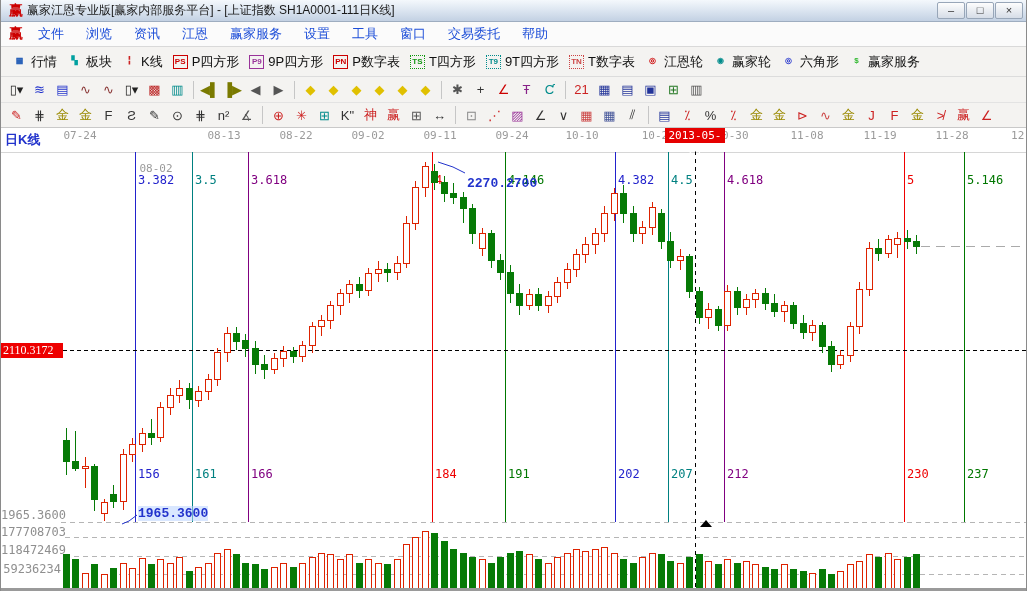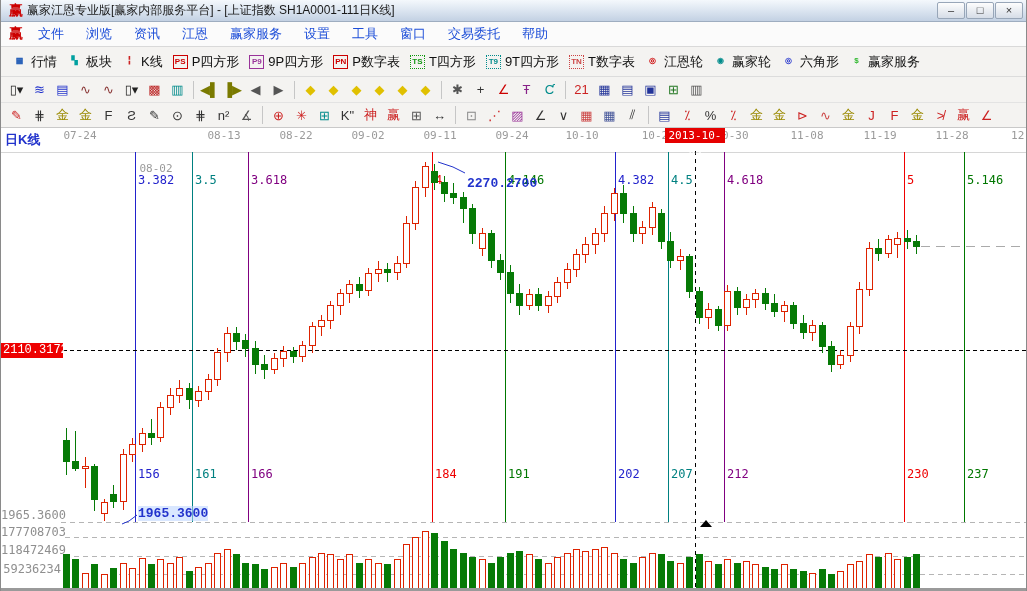--- a/index.html
+++ b/index.html
@@ -32,21 +32,21 @@
   
   .dateaxis{position:absolute;top:128px;left:0;right:0;height:25px;background:#fff;
     border-bottom:1px solid #d6d6d6;text-decoration:underline;}
   .date{position:absolute;top:1px;transform:translateX(-50%);
     font-family:"DejaVu Sans Mono",monospace;font-size:11px;color:#9a9a9a;white-space:nowrap;}
   .datehl{position:absolute;top:0;height:15px;background:#e60000;color:#fff;
     font-family:"DejaVu Sans Mono",monospace;font-size:11px;line-height:15px;text-align:center;z-index:3;}
   .klinelabel{position:absolute;top:131px;left:4px;color:#2233cc;font-size:13px;font-weight:bold;z-index:4;}
   
   .pricetag{position:absolute;left:0;top:343px;width:62px;height:15px;background:#ee0000;color:#fff;
-    font-family:Liberation Mono, monospace;font-size:12px;line-height:15px;padding-left:2px;z-index:5;}
+    font-family:Liberation Serif, serif;font-size:12px;line-height:15px;padding-left:2px;z-index:5;}
   .graylabel{position:absolute;left:0;width:60px;text-align:right;color:#8f8f8f;
     font-family:"DejaVu Sans Mono",monospace;font-size:12px;z-index:5;}
   .anno{position:absolute;color:#2233cc;font-family:Liberation Mono, monospace;
     font-size:13px;font-weight:bold;z-index:5;}
   .anno-low{background:rgba(185,212,255,0.55);}
   #chart-svg{position:absolute;top:143px;left:0;z-index:2;}
   .bottomedge{position:absolute;left:0;right:0;bottom:0;height:3px;background:#9a9a9a;z-index:6;}
 </style>
 </head>
 <body>
@@ -224,21 +224,21 @@
       <span class="date" style="left: 367px;">09-02</span>
       <span class="date" style="left: 439px;">09-11</span>
       <span class="date" style="left: 511px;">09-24</span>
       <span class="date" style="left: 581px;">10-10</span>
       <span class="date" style="left: 654px;">10-2</span>
       <span class="date" style="left: 731px;">10-30</span>
       <span class="date" style="left: 806px;">11-08</span>
       <span class="date" style="left: 879px;">11-19</span>
       <span class="date" style="left: 951px;">11-28</span>
       <span class="date" style="left: 1020px;">12-</span>
-      <span class="datehl" style="left: 664px; width: 60px;">2013-10-03</span>
+      <span class="datehl" style="left: 664px; width: 60px;">2013-05-24</span>
     </div>
   <div class="klinelabel">日K线</div>
 
   <svg id="chart-svg" width="1027" height="448">
       <line x1="64" y1="394.4999996876912" x2="1027" y2="394.4999996876912" stroke="#b5b5b5" stroke-width="1" stroke-dasharray="5,4" shape-rendering="crispEdges"></line>
       <line x1="64" y1="412.9999996876912" x2="1027" y2="412.9999996876912" stroke="#b5b5b5" stroke-width="1" stroke-dasharray="5,4" shape-rendering="crispEdges"></line>
       <line x1="64" y1="431.5" x2="1027" y2="431.5" stroke="#b5b5b5" stroke-width="1" stroke-dasharray="5,4" shape-rendering="crispEdges"></line>
       <line x1="60" y1="379" x2="1027" y2="379" stroke="#b5b5b5" stroke-width="1" stroke-dasharray="5,4" shape-rendering="crispEdges"></line>
       <line x1="134" y1="9" x2="134" y2="379" stroke="#2222cc" stroke-width="1" shape-rendering="crispEdges"></line>
       <text x="137" y="41" fill="#2222cc" font-family="&quot;DejaVu Sans Mono&quot;,monospace" font-size="12">3.382</text>

